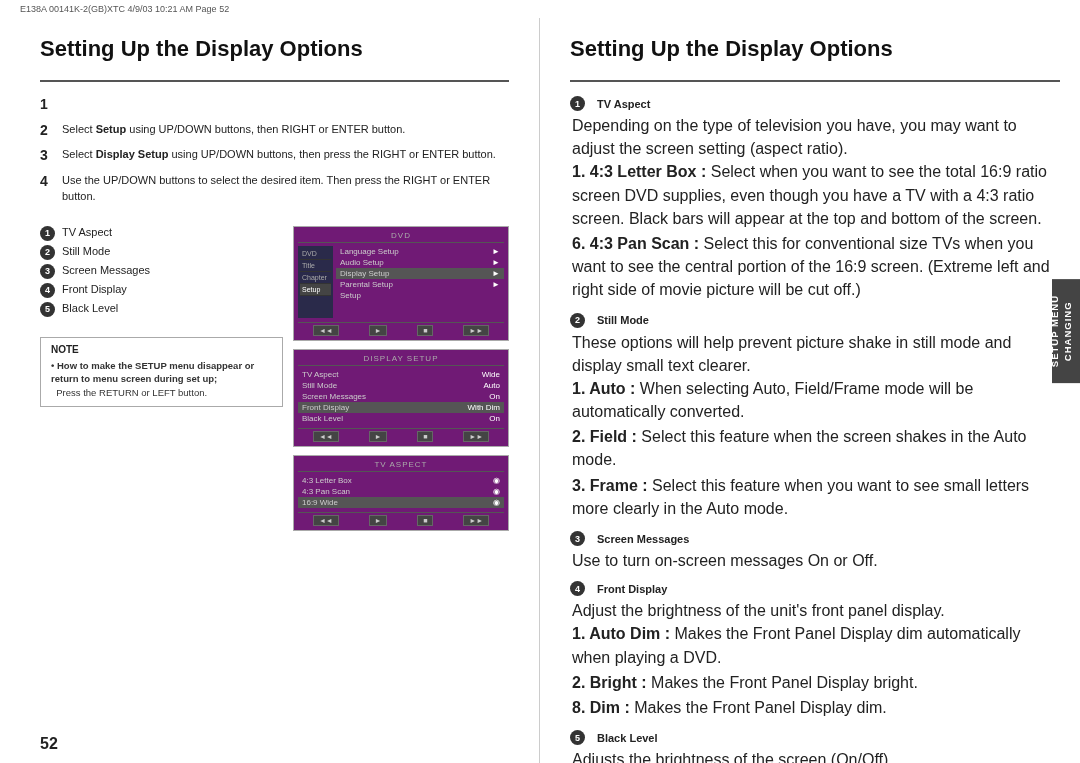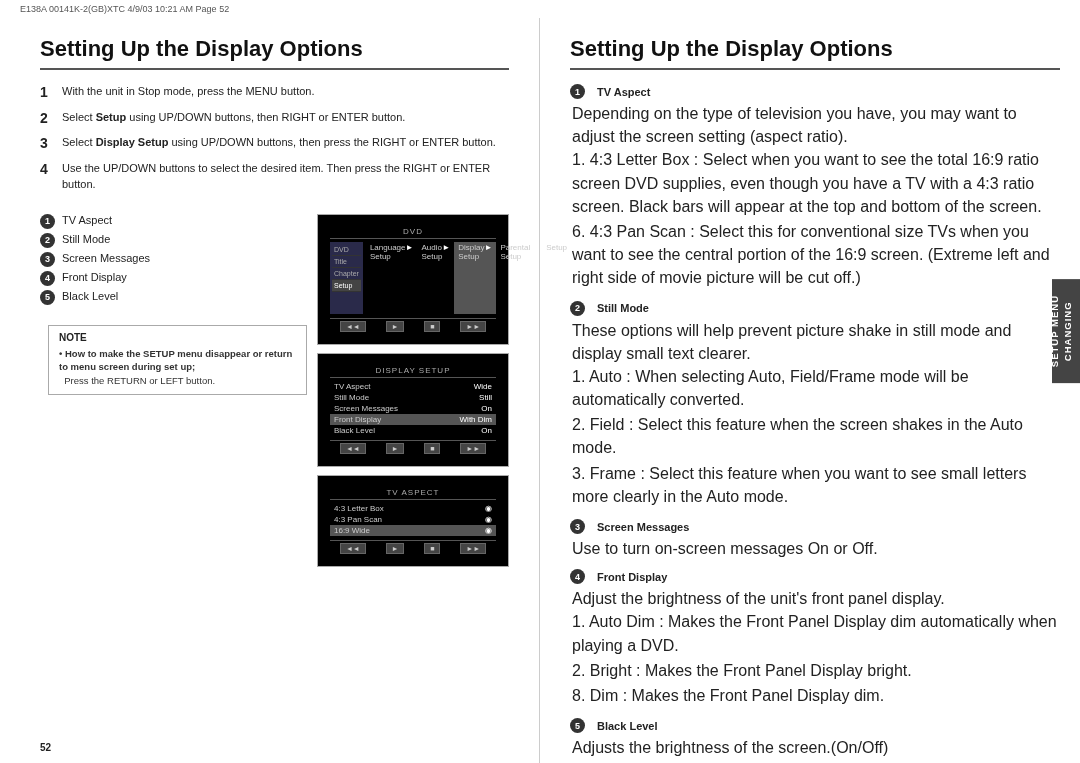--- a/index.html
+++ b/index.html
@@ -47,21 +47,21 @@
       flex-direction: column;
       position: relative;
     }
 
     
     .page-title {
       font-size: 22px;
       font-weight: bold;
       color: #111;
       border-bottom: 2px solid #555;
-      padding-bottom: 6px;
+      padding-bottom: 18px;
       margin-bottom: 14px;
     }
 
     
     .steps {
       margin-bottom: 14px;
     }
     .step {
       display: flex;
       margin-bottom: 7px;
@@ -85,26 +85,26 @@
     
     .screenshots {
       display: flex;
       flex-direction: column;
       align-items: flex-end;
       gap: 8px;
       margin-bottom: 10px;
     }
 
     .screen-box {
-      width: 192px;
+      width: 216px;
       border: 1px solid #aaa;
-      background: #000000;
+      background: #701a75;
       color: #fff;
       font-size: 8.5px;
-      padding: 12px;
+      padding: 4px;
       position: relative;
     }
 
     .screen-header {
       text-align: center;
       font-size: 8px;
       color: #aaa;
       border-bottom: 1px solid #555;
       padding-bottom: 2px;
       margin-bottom: 3px;
@@ -175,21 +175,21 @@
     }
     .note-text {
       font-size: 9.5px;
       line-height: 1.45;
       color: #333;
     }
     .note-text b { font-weight: bold; text-align: center; }
 
     
     .page-number-left {
-      font-size: 10px;
+      font-size: 16px;
       font-weight: bold;
       margin-top: 22px;
     }
     .page-number-right {
       font-size: 11px;
       font-weight: bold;
       margin-top: 6px;
       text-align: right;
     }
 
@@ -209,21 +209,21 @@
     .section-body {
       font-size: 16px;
       line-height: 1.45;
       color: #222;
       padding-left: 2px;
     }
     .section-body .sub-item {
       margin-left: 0;
       margin-bottom: 2px;
     }
-    .section-body b { font-weight: normal; }
+    .section-body b { font-weight: bold; }
 
     
     .screen-left-col {
       width: 35px;
       background: #2a2a4a;
       display: flex;
       flex-direction: column;
       padding: 2px;
     }
     .screen-left-item {
@@ -232,41 +232,40 @@
       padding: 2px 2px;
       border-bottom: 1px solid #333;
     }
     .screen-left-item.active {
       color: #fff;
       background: #444;
     }
     .screen-right-col {
       flex: 1;
       display: flex;
-      flex-direction: row;
+      flex-direction: column;
       padding-left: 3px;
     }
   </style>
 </head>
 <body>
 
 <div class="meta-bar">
   <span>E138A 00141K-2(GB)XTC  4/9/03  10:21 AM  Page 52</span>
 </div>
 
 <div class="main-content">
 
   <div class="page-left">
 
     <div class="page-title">Setting Up the Display Options</div>
 
     <div class="steps">
       <div class="step">
         <span class="step-num">1</span>
-        <span class="step-text">With the unit in Stop mode, press the MENU button.</span>
       </div>
       <div class="step">
         <span class="step-num">2</span>
         <span class="step-text">Select <b>Setup</b> using UP/DOWN buttons, then RIGHT or ENTER button.</span>
       </div>
       <div class="step">
         <span class="step-num">3</span>
         <span class="step-text">Select <b>Display Setup</b> using UP/DOWN buttons, then press the RIGHT or ENTER button.</span>
       </div>
       <div class="step">
@@ -292,21 +291,21 @@
         </div>
         <div class="icon-list-item">
           <span class="icon-num">4</span>
           <span>Front Display</span>
         </div>
         <div class="icon-list-item">
           <span class="icon-num">5</span>
           <span>Black Level</span>
         </div>
 
-        <div class="note-box" style="margin-top:20px;margin-left:8px;">
+        <div class="note-box" style="margin-top:20px;">
           <div class="note-title">NOTE</div>
           <div class="note-text">
             <b>• How to make the SETUP menu disappear or return to menu screen during set up;</b><br>
             &nbsp;&nbsp;Press the RETURN or LEFT button.
           </div>
         </div>
       </div>
 
       <div class="screenshots">
 
@@ -351,21 +350,21 @@
 
         <div class="screen-box">
           <div class="screen-header">DISPLAY SETUP</div>
           <div>
             <div class="screen-row">
               <span class="screen-row-label">TV Aspect</span>
               <span class="screen-row-value">Wide</span>
             </div>
             <div class="screen-row">
               <span class="screen-row-label">Still Mode</span>
-              <span class="screen-row-value">Still</span>
+              <span class="screen-row-value">Auto</span>
             </div>
             <div class="screen-row">
               <span class="screen-row-label">Screen Messages</span>
               <span class="screen-row-value">On</span>
             </div>
             <div class="screen-row highlighted">
               <span class="screen-row-label">Front Display</span>
               <span class="screen-row-value">With Dim</span>
             </div>
             <div class="screen-row">

